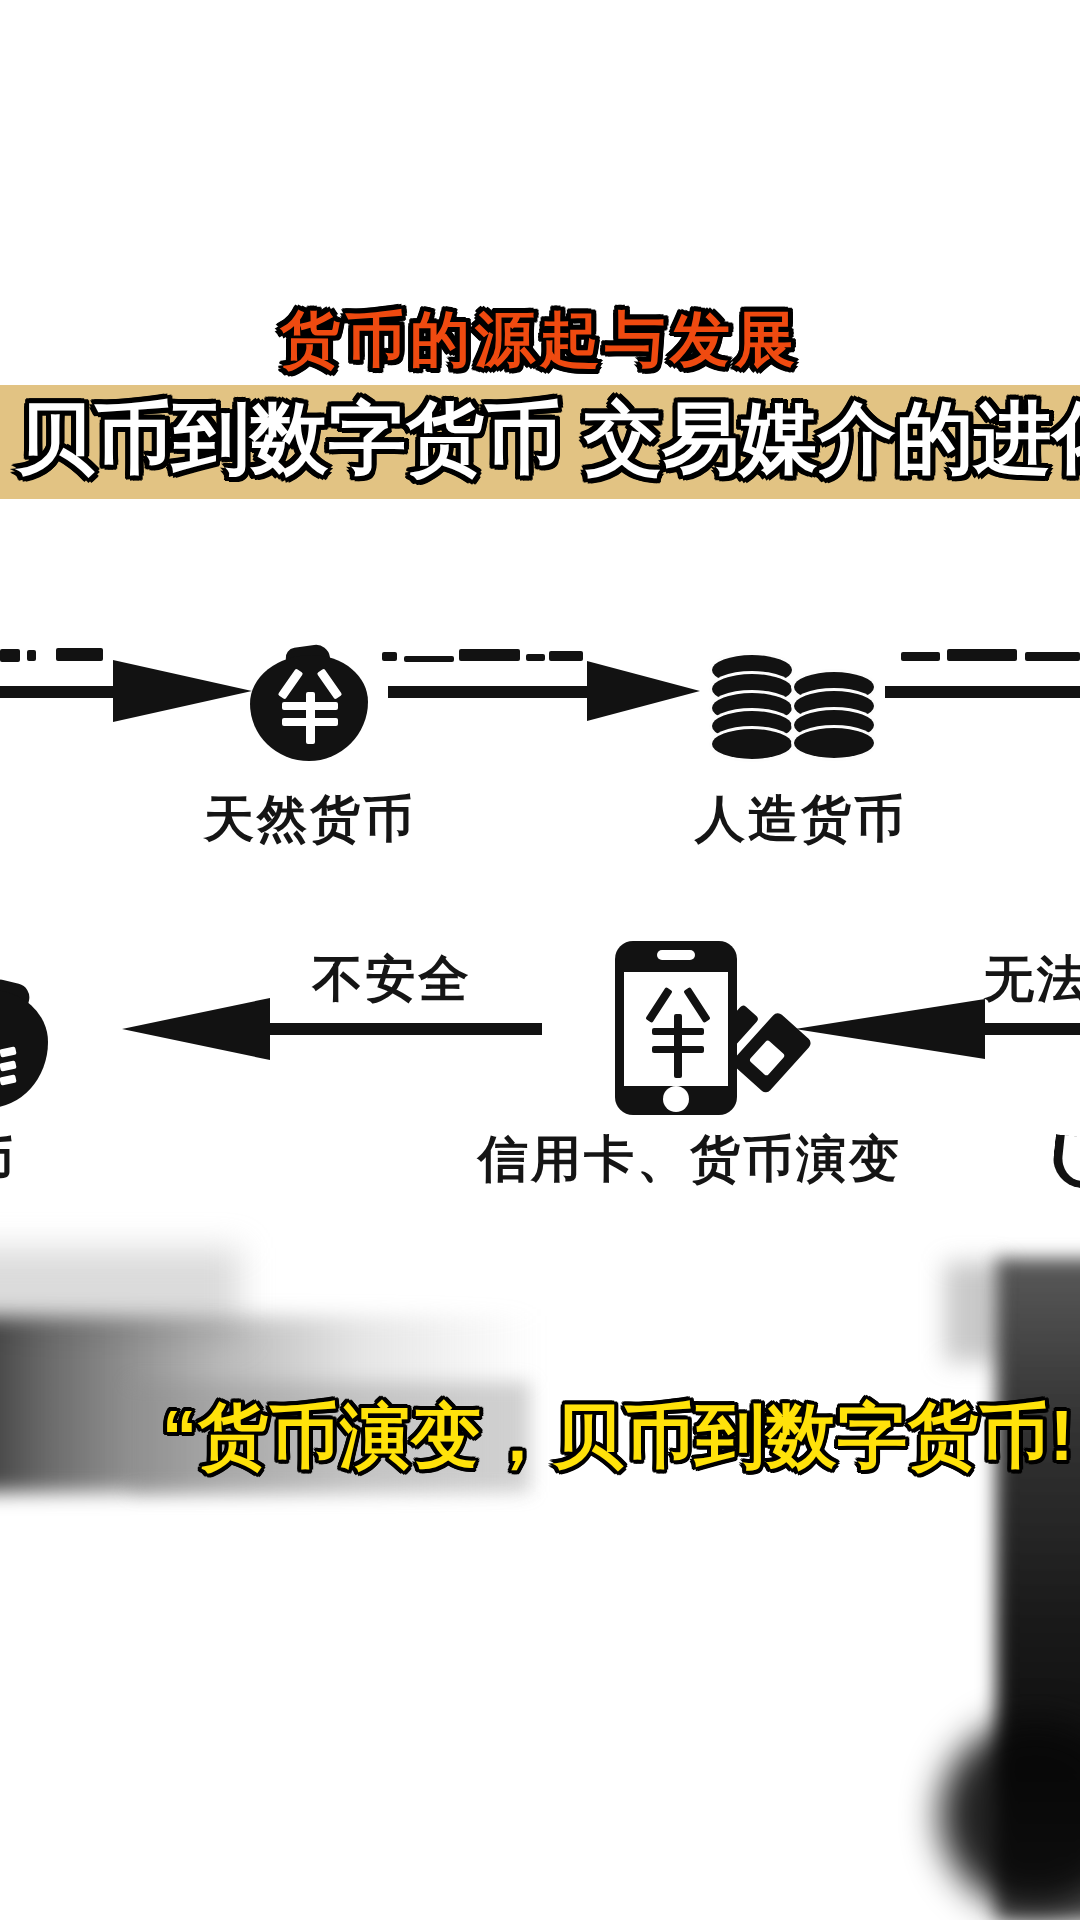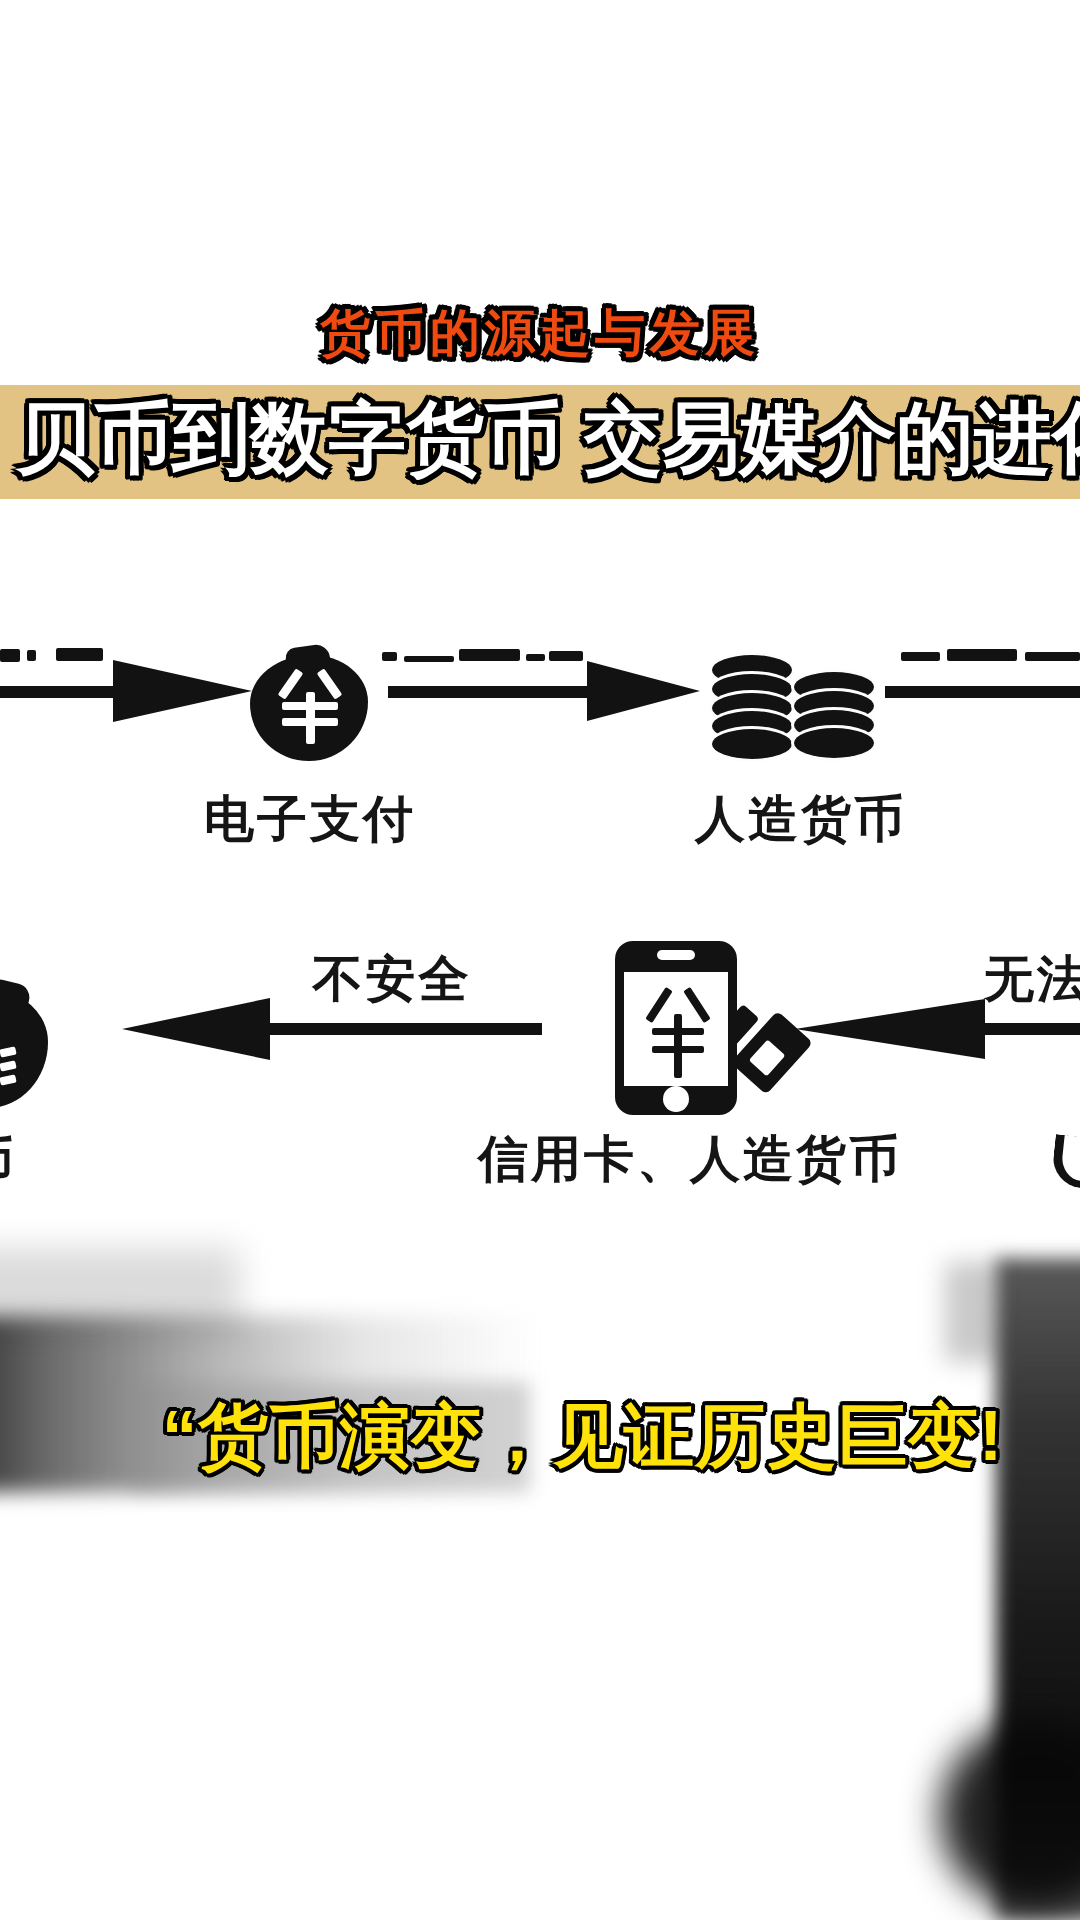--- a/index.html
+++ b/index.html
@@ -4,21 +4,21 @@
 <style>
   html,body{margin:0;padding:0;background:#ffffff;}
   .stage{
     position:relative;width:1080px;height:1920px;overflow:hidden;
     background:#ffffff;font-family:"Liberation Sans",sans-serif;
   }
 
   
   .main-title{
     position:absolute;left:50%;top:300px;transform:translateX(-50%);
-    font-size:50px;font-weight:900;letter-spacing:5px;white-space:nowrap;
+    font-size:60px;font-weight:900;letter-spacing:5px;white-space:nowrap;
     color:#ef4a10;
     text-shadow:
       -5px 0 0 #000,5px 0 0 #000,0 -5px 0 #000,0 5px 0 #000,
       -4px -4px 0 #000,4px -4px 0 #000,-4px 4px 0 #000,4px 4px 0 #000,
       -5px 3px 0 #000,5px -3px 0 #000,3px 5px 0 #000,-3px -5px 0 #000,
       -10px 0 0 #fff,10px 0 0 #fff,0 -10px 0 #fff,0 10px 0 #fff,
       -8px -8px 0 #fff,8px -8px 0 #fff,-8px 8px 0 #fff,8px 8px 0 #fff,
       -10px 5px 0 #fff,10px -5px 0 #fff,5px 10px 0 #fff,-5px -10px 0 #fff;
   }
 
@@ -152,21 +152,21 @@
 
   <div class="bag-knot" style="left:286px;top:646px;width:44px;height:26px;transform:rotate(-8deg);"></div>
   <div class="bag" style="left:250px;top:655px;width:118px;height:106px;"></div>
   <div class="yen" style="left:280px;top:668px;width:60px;height:78px;color:#ffffff;">
     <div class="st" style="left:6px;top:0;width:9px;height:32px;transform:rotate(35deg);"></div>
     <div class="st" style="right:6px;top:0;width:9px;height:32px;transform:rotate(-35deg);"></div>
     <div class="st" style="left:50%;margin-left:-4px;top:24px;width:9px;height:52px;"></div>
     <div class="st" style="left:2px;top:34px;width:56px;height:8px;"></div>
     <div class="st" style="left:2px;top:50px;width:56px;height:8px;"></div>
   </div>
-  <div class="flow-label" style="left:310px;top:786px;">电子支付</div>
+  <div class="flow-label" style="left:310px;top:786px;">天然货币</div>
 
   <div>
     <div class="disc" style="left:712px;top:655px;"></div>
     <div class="disc" style="left:712px;top:674px;"></div>
     <div class="disc" style="left:712px;top:693px;"></div>
     <div class="disc" style="left:712px;top:711px;"></div>
     <div class="disc" style="left:712px;top:729px;"></div>
     <div class="disc" style="left:794px;top:672px;"></div>
     <div class="disc" style="left:794px;top:691px;"></div>
     <div class="disc" style="left:794px;top:710px;"></div>
@@ -189,21 +189,21 @@
     <div class="phone-speaker"></div>
     <div class="phone-home"></div>
     <div class="yen" style="left:650px;top:986px;width:56px;height:94px;color:#121212;">
       <div class="st" style="left:5px;top:0;width:8px;height:38px;transform:rotate(33deg);"></div>
       <div class="st" style="right:5px;top:0;width:8px;height:38px;transform:rotate(-33deg);"></div>
       <div class="st" style="left:50%;margin-left:-4px;top:28px;width:8px;height:64px;"></div>
       <div class="st" style="left:2px;top:42px;width:52px;height:7px;"></div>
       <div class="st" style="left:2px;top:60px;width:52px;height:7px;"></div>
     </div>
   </div>
-  <div class="flow-label" style="left:690px;top:1126px;">信用卡、人造货币</div>
+  <div class="flow-label" style="left:690px;top:1126px;">信用卡、货币演变</div>
 
   <div class="flow-label no-center" style="left:984px;top:946px;">无法</div>
   <div class="arrow-left" style="left:795px;top:999px;border-top-width:30px;border-bottom-width:30px;border-right:190px solid #121212;"></div>
   <div class="hline" style="left:982px;top:1023px;width:98px;"></div>
 
   <div>
     <div class="bag-knot" style="left:-10px;top:982px;width:40px;height:24px;transform:rotate(14deg);"></div>
     <div class="bag" style="left:-72px;top:990px;width:120px;height:118px;"></div>
     <div class="white-mark" style="left:0;top:1048px;width:16px;height:8px;"></div>
     <div class="white-mark" style="left:0;top:1062px;width:16px;height:8px;"></div>
@@ -213,15 +213,15 @@
 
   <div class="curve-frag"></div>
 
   <div class="blur-faint-topleft"></div>
   <div class="blur-band-left"></div>
   <div class="blur-rect-left"></div>
   <div class="blur-streak-right"></div>
   <div class="blur-bar-right"></div>
   <div class="blur-blob-right"></div>
 
-  <div class="quote-text" style="color: rgb(255, 226, 10);">“货币演变，见证历史巨变!</div>
+  <div class="quote-text" style="color: rgb(255, 226, 10);">“货币演变，贝币到数字货币!</div>
 
 </div>
 
 </body></html>

